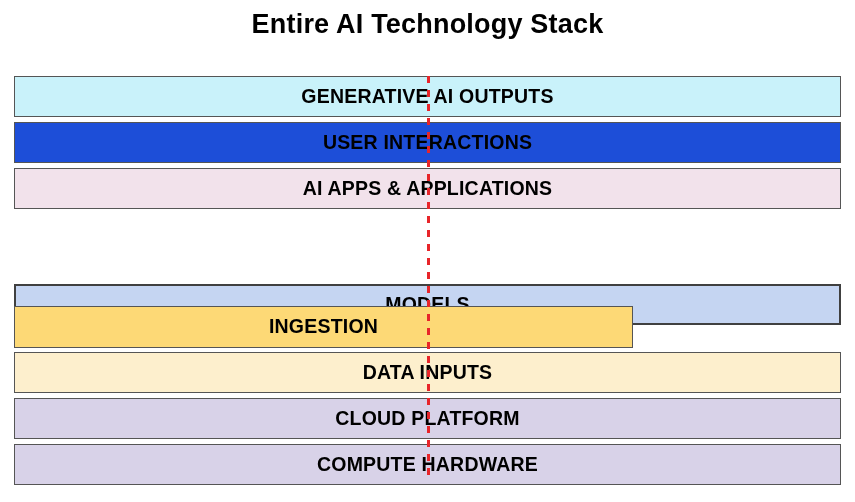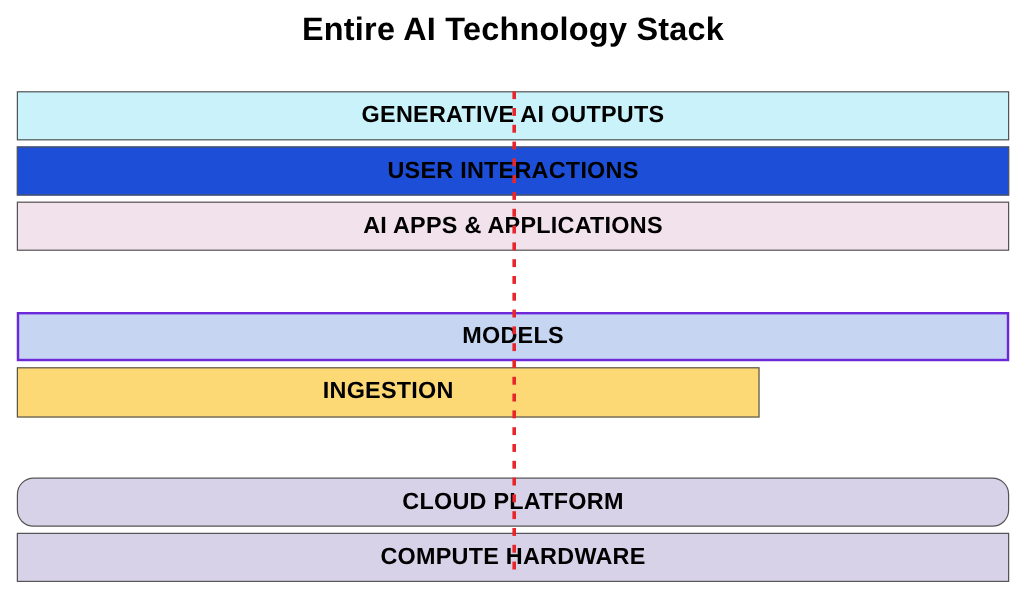--- a/index.html
+++ b/index.html
@@ -48,21 +48,22 @@
     width: 827px;
     box-sizing: border-box;
     border: 1px solid #555555;
     display: flex;
     align-items: center;
     justify-content: center;
     overflow: hidden;
   }
 
   .stack-layer.emphasis {
-    border: 2px solid #6d28d9;
+    border: 2px solid #404040;
+    margin-top: 24px;
   }
 
   .layer-label {
     font-size: 19.5px;
     font-weight: bold;
     color: #000000;
     text-align: center;
     letter-spacing: 0.2px;
     white-space: nowrap;
     line-height: 1;
@@ -140,22 +141,25 @@
     <div class="stack-layer emphasis" style="top:184px; height:41px; background:#C5D5F2;">
       <span class="layer-label">MODELS</span>
     </div>
 
     <div class="split-layer" style="top:230px;">
       <div class="split-cell primary" style="background:#FDD976;">
         <span class="layer-label">INGESTION</span>
       </div>
     </div>
 
+    <div class="stack-layer" style="top:276px; height:41px; background:#FDEFCD;">
+      <span class="layer-label">DATA INPUTS</span>
+    </div>
 
-    <div class="stack-layer" style="top:322px; height:41px; background:#D8D2E8;border-radius:14px;">
+    <div class="stack-layer" style="top:322px; height:41px; background:#D8D2E8;">
       <span class="layer-label">CLOUD PLATFORM</span>
     </div>
 
     <div class="stack-layer" style="top:368px; height:41px; background:#D8D2E8;">
       <span class="layer-label">COMPUTE HARDWARE</span>
     </div>
 
   </div>
 
   <div id="flow-line"></div>

